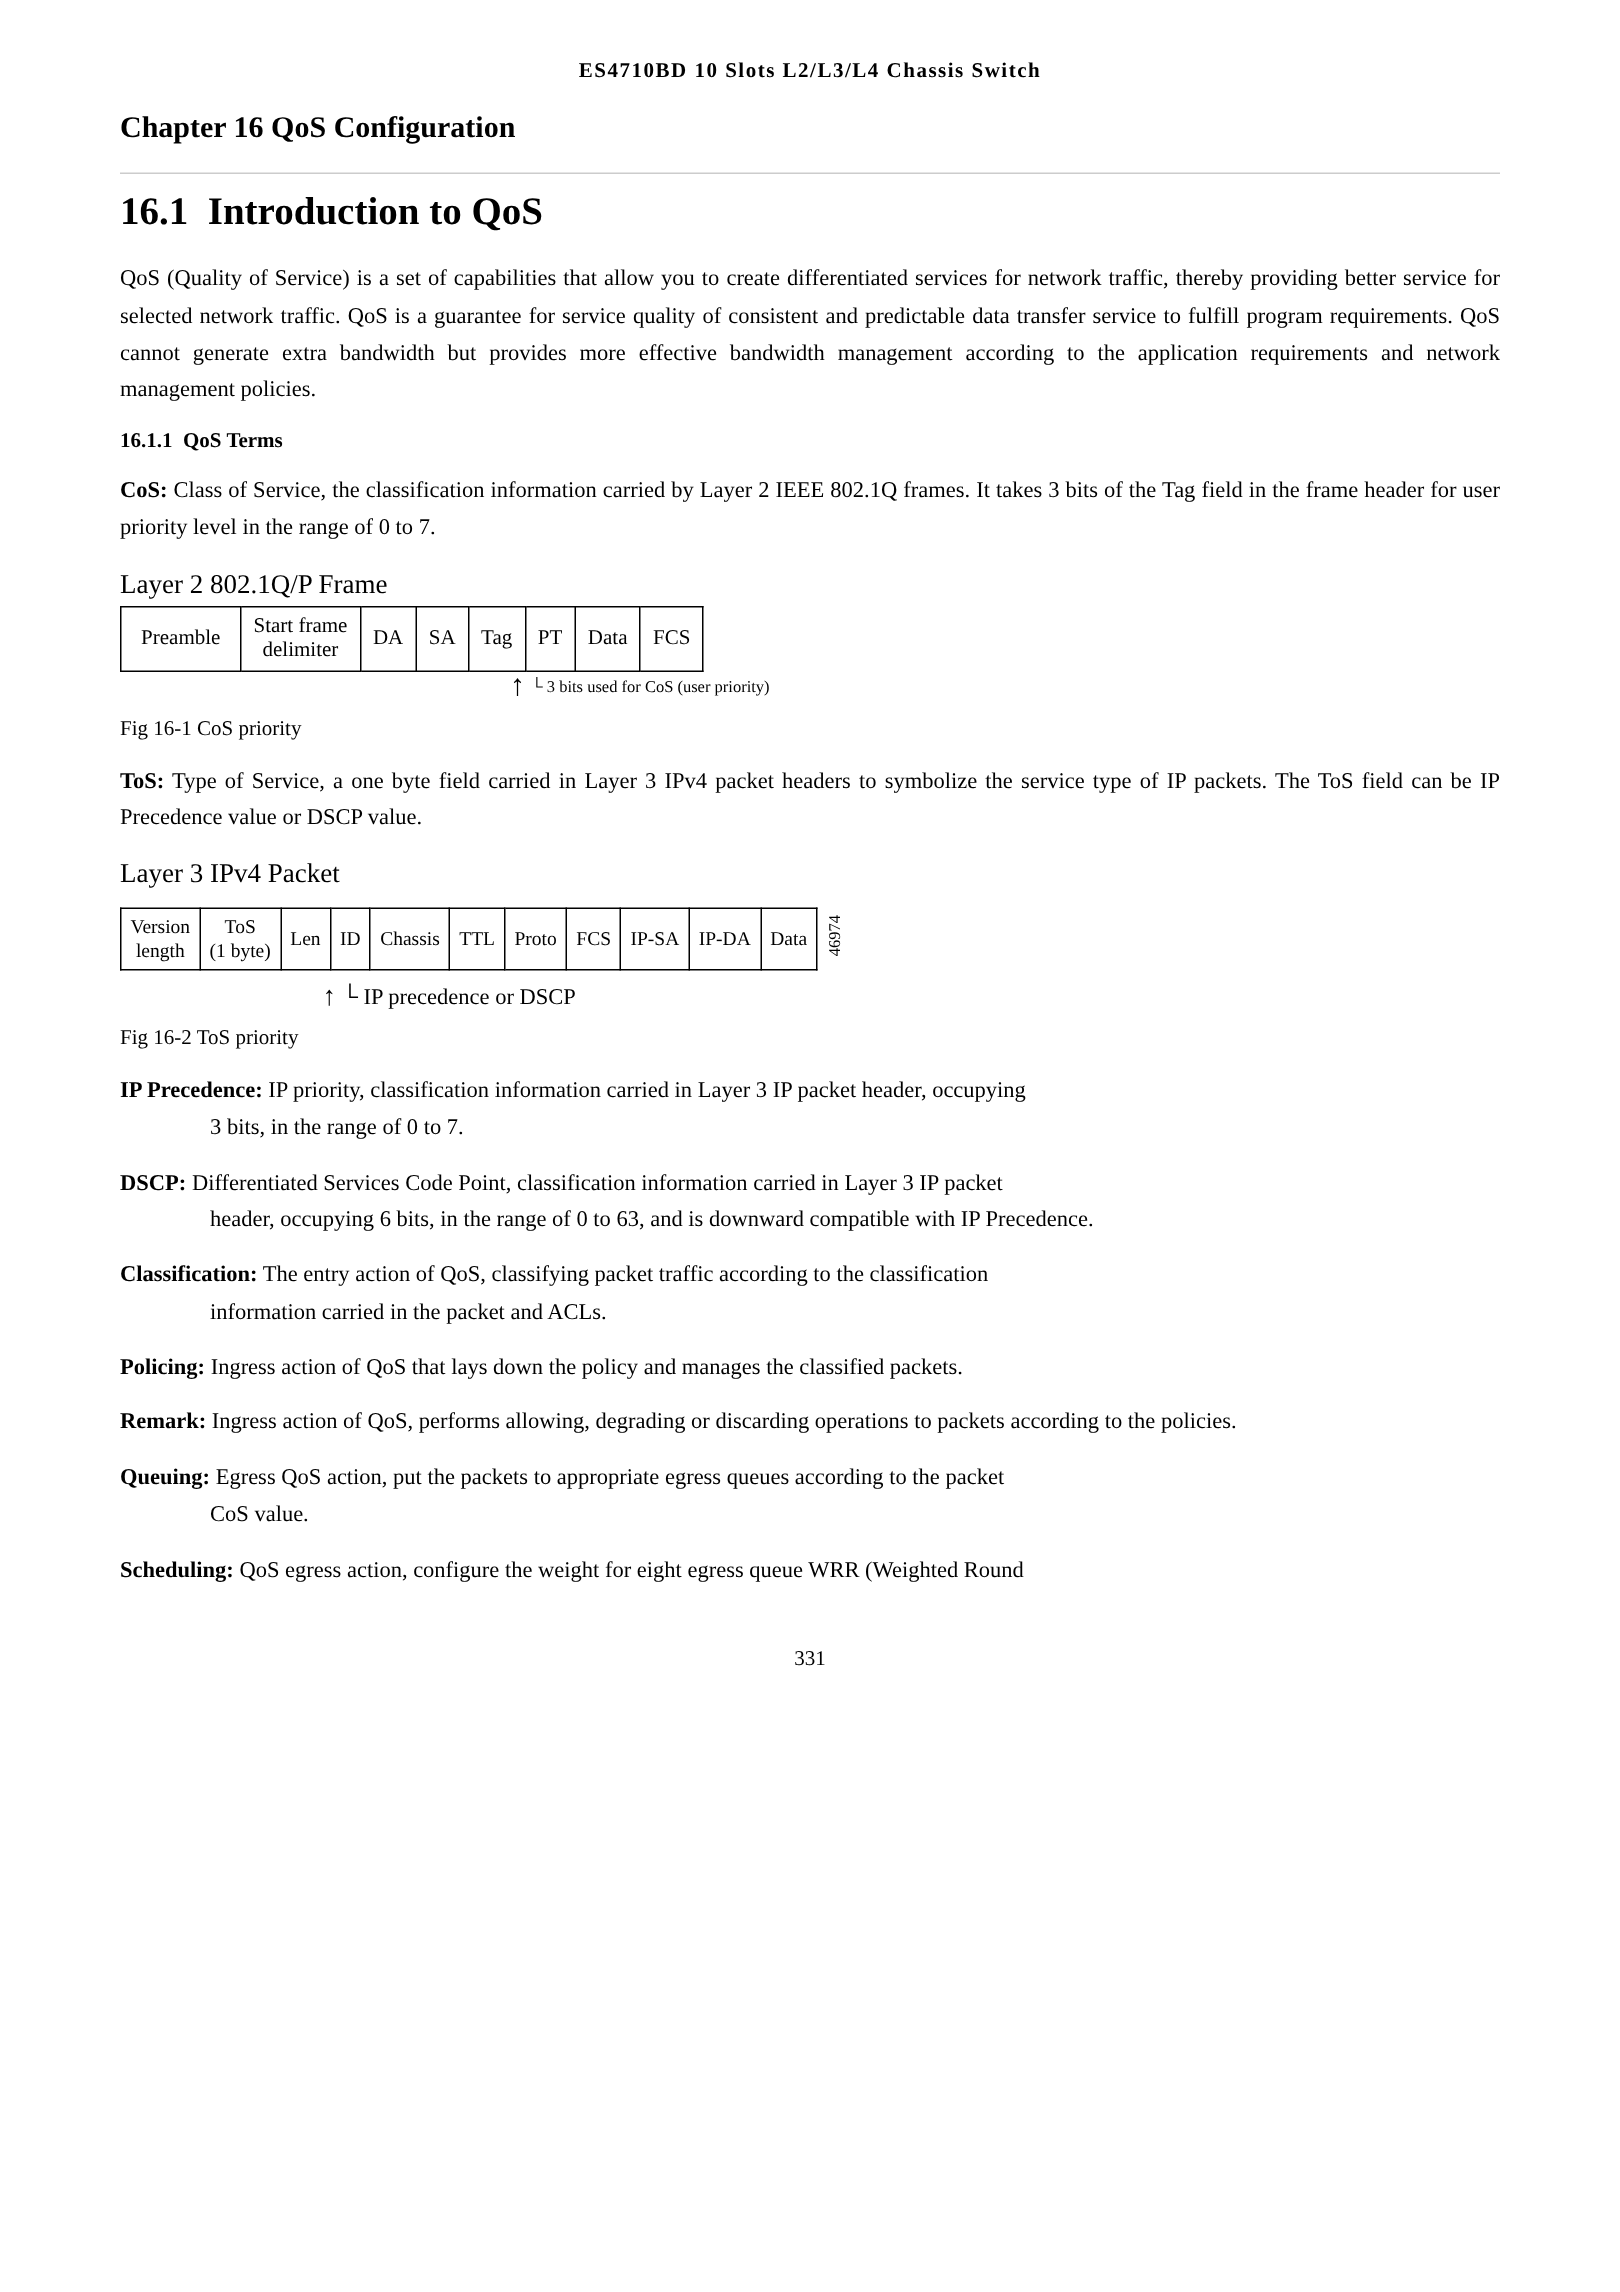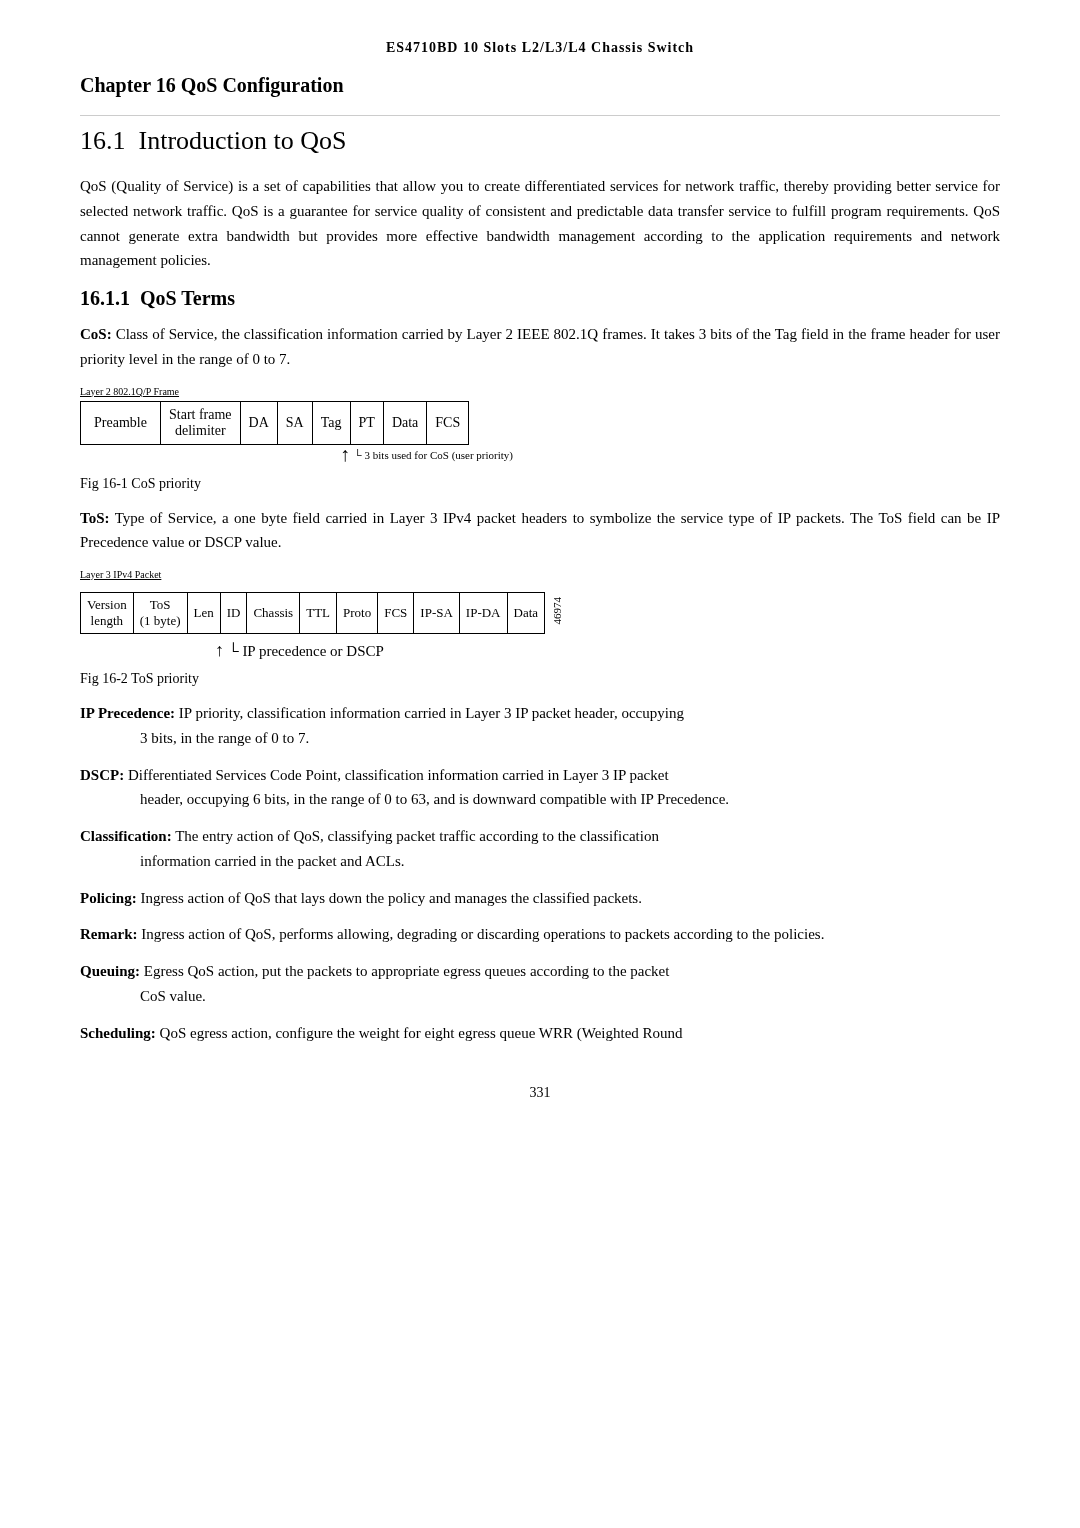--- a/index.html
+++ b/index.html
@@ -20,43 +20,42 @@
       letter-spacing: 1px;
     }
     .chapter-heading {
       font-size: 20px;
       font-weight: bold;
       margin-bottom: 18px;
       border-bottom: none;
     }
     .section-heading {
       font-size: 26px;
-      font-weight: normal;
+      font-weight: bold;
       margin-bottom: 18px;
       margin-top: 10px;
     }
     .subsection-heading {
-      font-size: 20px;
+      font-size: 14px;
       font-weight: bold;
       margin-top: 7px;
       margin-bottom: 12px;
     }
     .body-text {
       text-align: justify;
       line-height: 1.65;
       margin-bottom: 14px;
     }
     .bold { font-weight: bold; }
 
     
     .diagram-label {
-      font-size: 10px;
+      font-size: 18px;
       margin-bottom: 4px;
       margin-top: 2px;
-      text-decoration: underline;
     }
 
     
     .frame-table {
       border-collapse: collapse;
       margin-top: 4px;
       margin-bottom: 0px;
     }
     .frame-table td {
       border: 1px solid #000;

